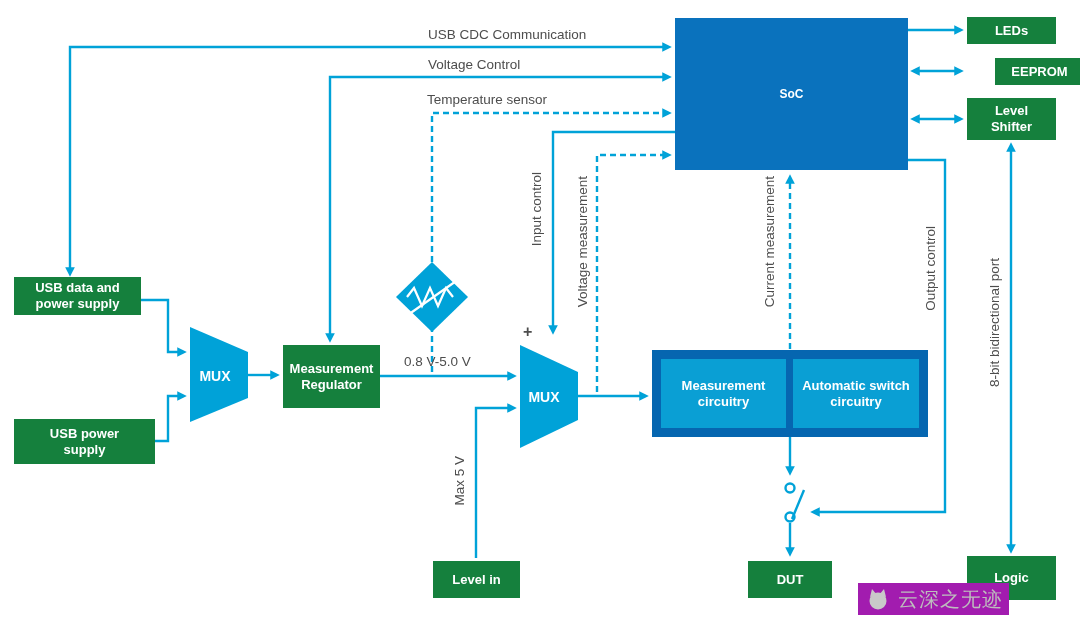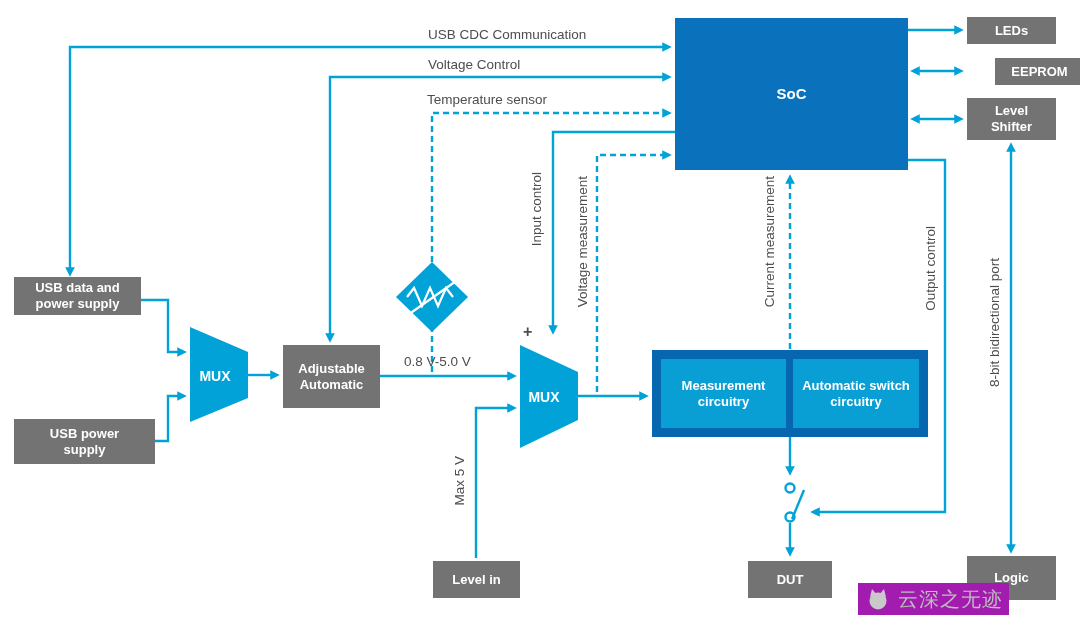--- a/index.html
+++ b/index.html
@@ -5,24 +5,24 @@
   html,body{margin:0;padding:0;background:#fff;}
   .stage{position:relative;width:1080px;height:631px;background:#fff;
          font-family:"Liberation Sans",sans-serif;overflow:hidden;}
   .layer{position:absolute;left:0;top:0;}
   .wire{stroke:#00a2d8;stroke-width:2.4;fill:none;}
   .dashed{stroke-dasharray:6 4;}
   .shape{fill:#00a2d8;}
   .whiteline{stroke:#fff;stroke-width:2.2;fill:none;}
   .node{fill:#fff;stroke:#00a2d8;stroke-width:2.4;}
   .mux-text{fill:#fff;font:700 14px "Liberation Sans",sans-serif;text-anchor:middle;}
-  .box{position:absolute;box-sizing:border-box;background:#737373;color:#fff;
+  .box{position:absolute;box-sizing:border-box;background:#15803d;color:#fff;
        font-weight:700;font-size:13px;line-height:1.22;display:flex;
        align-items:center;justify-content:center;text-align:center;padding:2px;}
-  .soc{background:#0a72bd;font-size:15px;}
+  .soc{background:#0a72bd;font-size:12px;}
   .frame{background:#0666b0;padding:0;}
   .inner{background:#0a9fd4;}
   .lbl{position:absolute;color:#4d4d4d;font-size:13.5px;white-space:nowrap;}
   .vlbl{position:absolute;color:#4d4d4d;font-size:13.5px;white-space:nowrap;
         writing-mode:vertical-rl;transform:rotate(180deg);}
   .plus{font-size:16px;font-weight:700;}
   .watermark{position:absolute;left:858px;top:583px;height:32px;background:#a21caf;
              display:flex;align-items:center;gap:6px;padding:0 6px;
              color:#bdbdbd;font-size:20px;letter-spacing:1px;}
 </style>
@@ -95,21 +95,21 @@
 
   <div class="box" style="left:14px;top:277px;width:127px;height:38px;">
     <span>USB data and power supply</span>
   </div>
 
   <div class="box" style="left:14px;top:419px;width:141px;height:45px;padding:0 26px;">
     <span>USB power supply</span>
   </div>
 
   <div class="box" style="left:283px;top:345px;width:97px;height:63px;">
-    <span>Adjustable Automatic</span>
+    <span>Measurement Regulator</span>
   </div>
 
   <div class="box" style="left:433px;top:561px;width:87px;height:37px;">
     <span>Level in</span>
   </div>
 
   <div class="box" style="left:748px;top:561px;width:84px;height:37px;">
     <span>DUT</span>
   </div>
 

